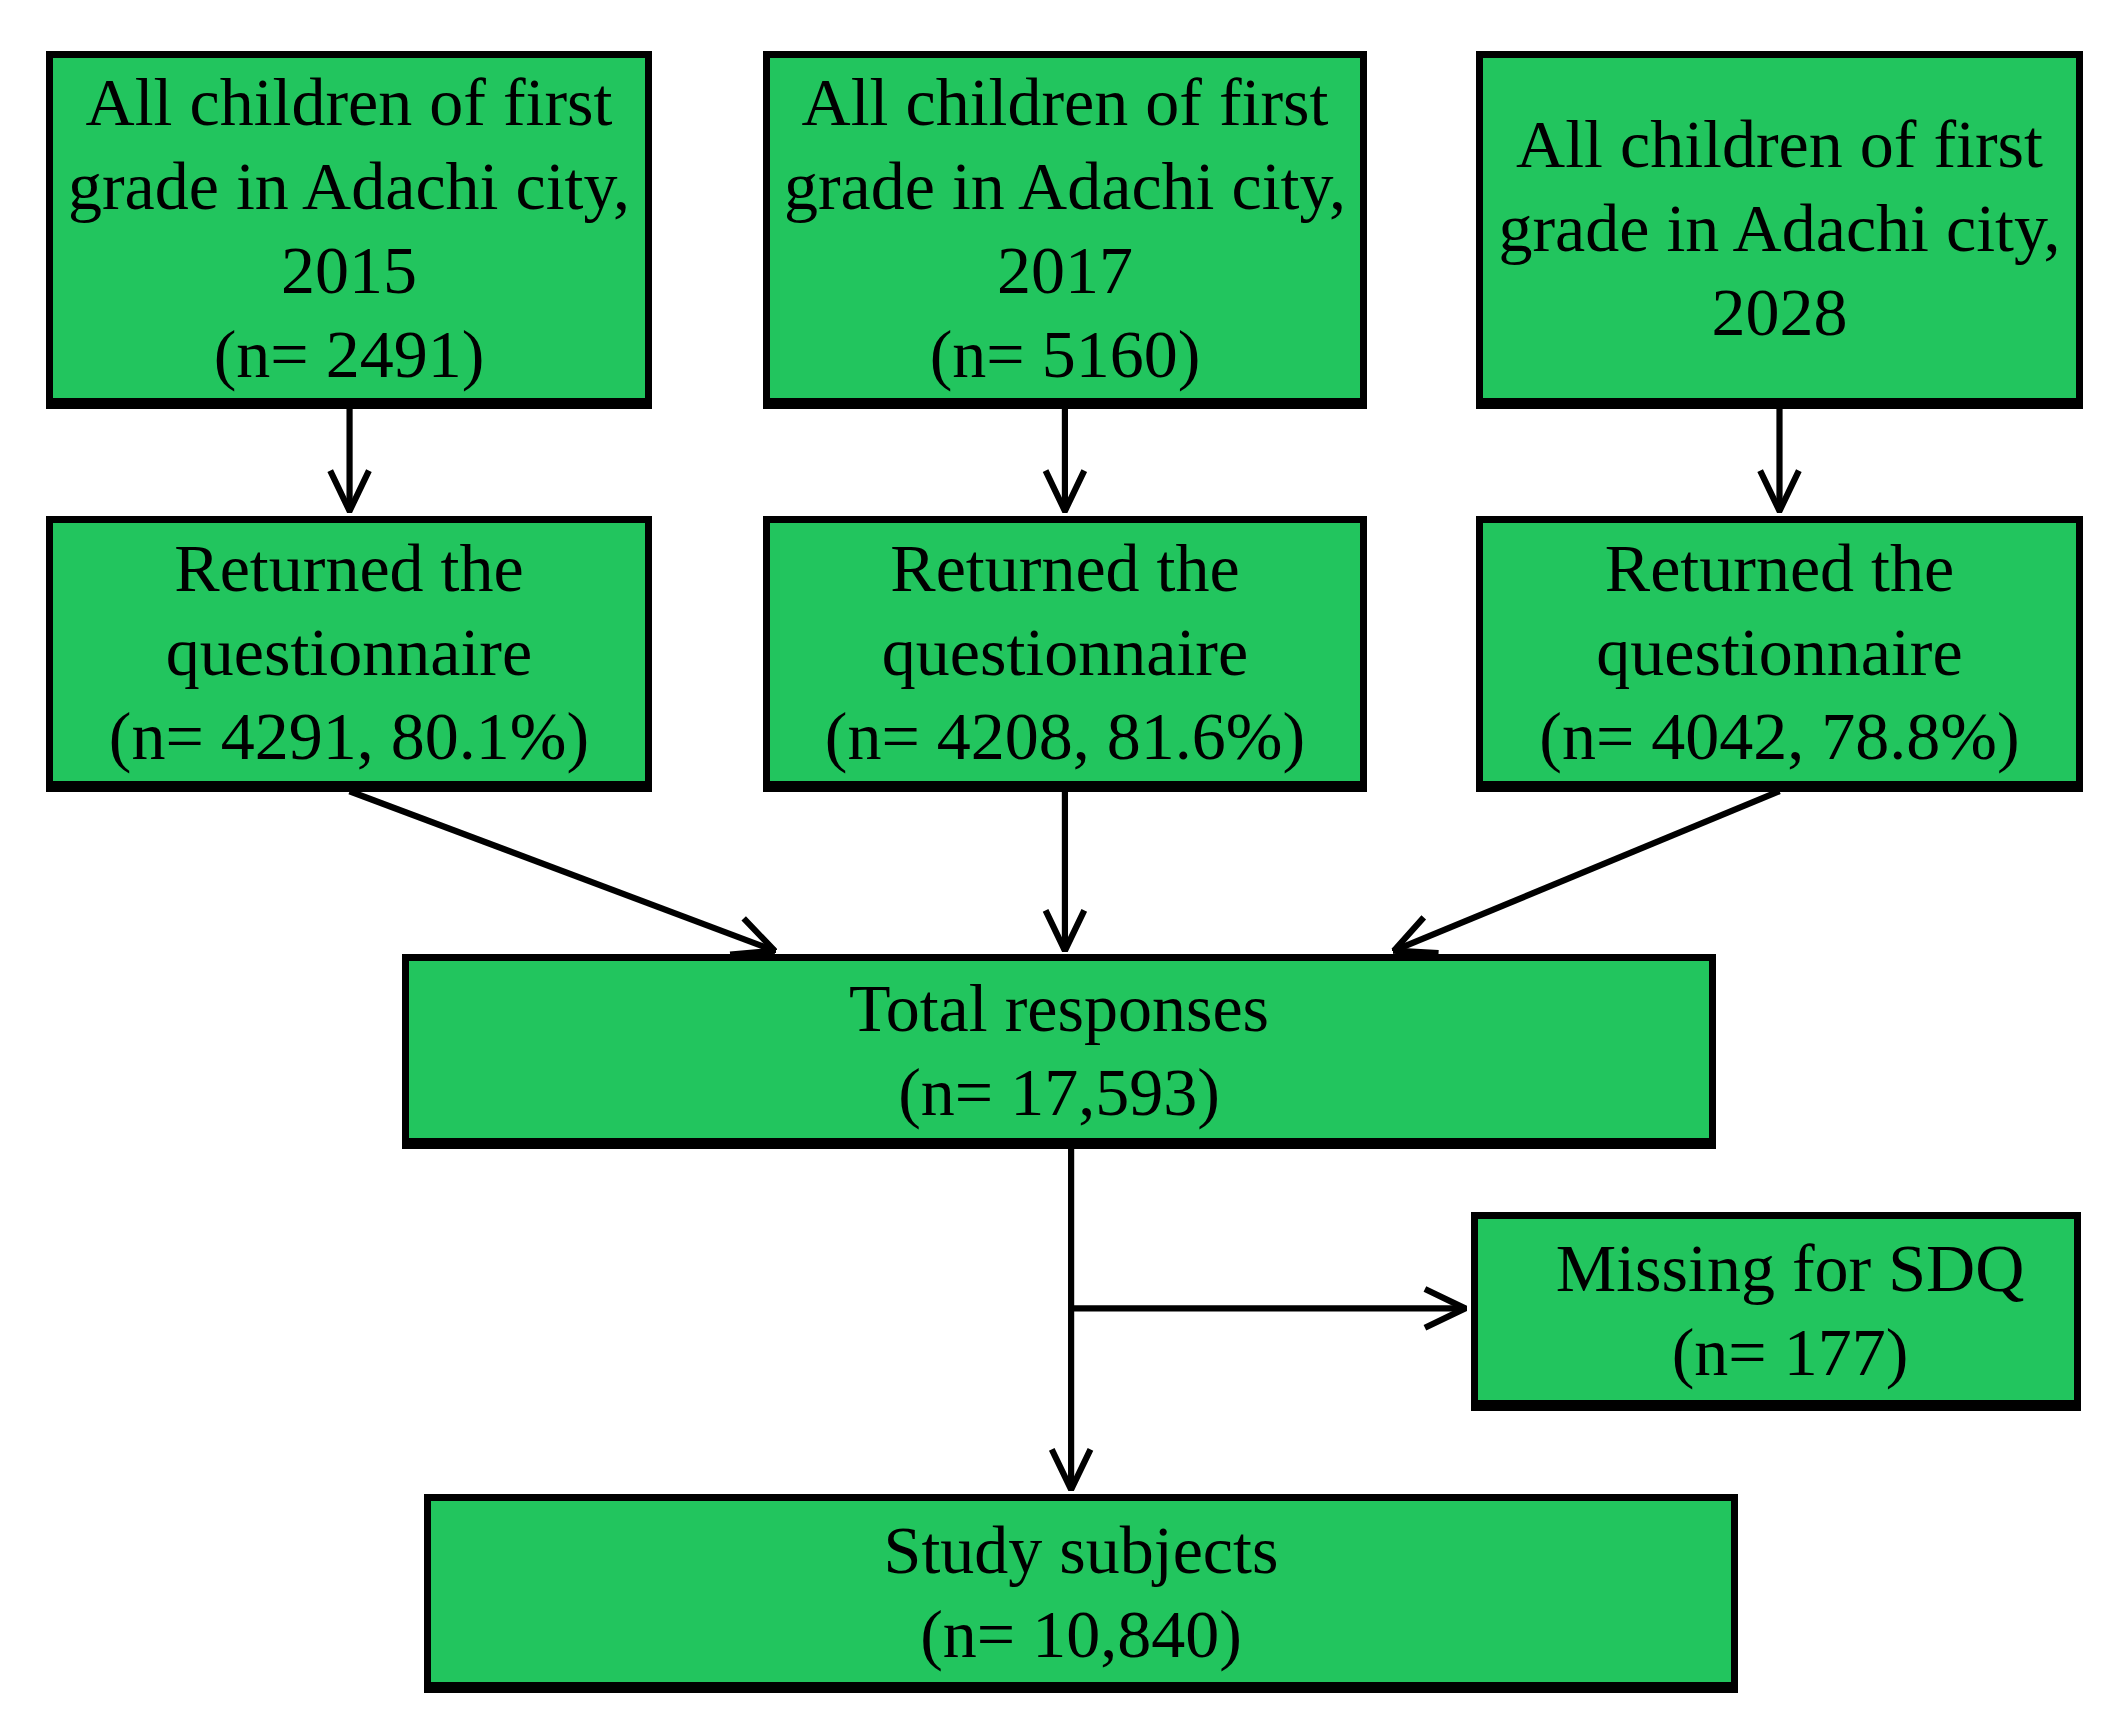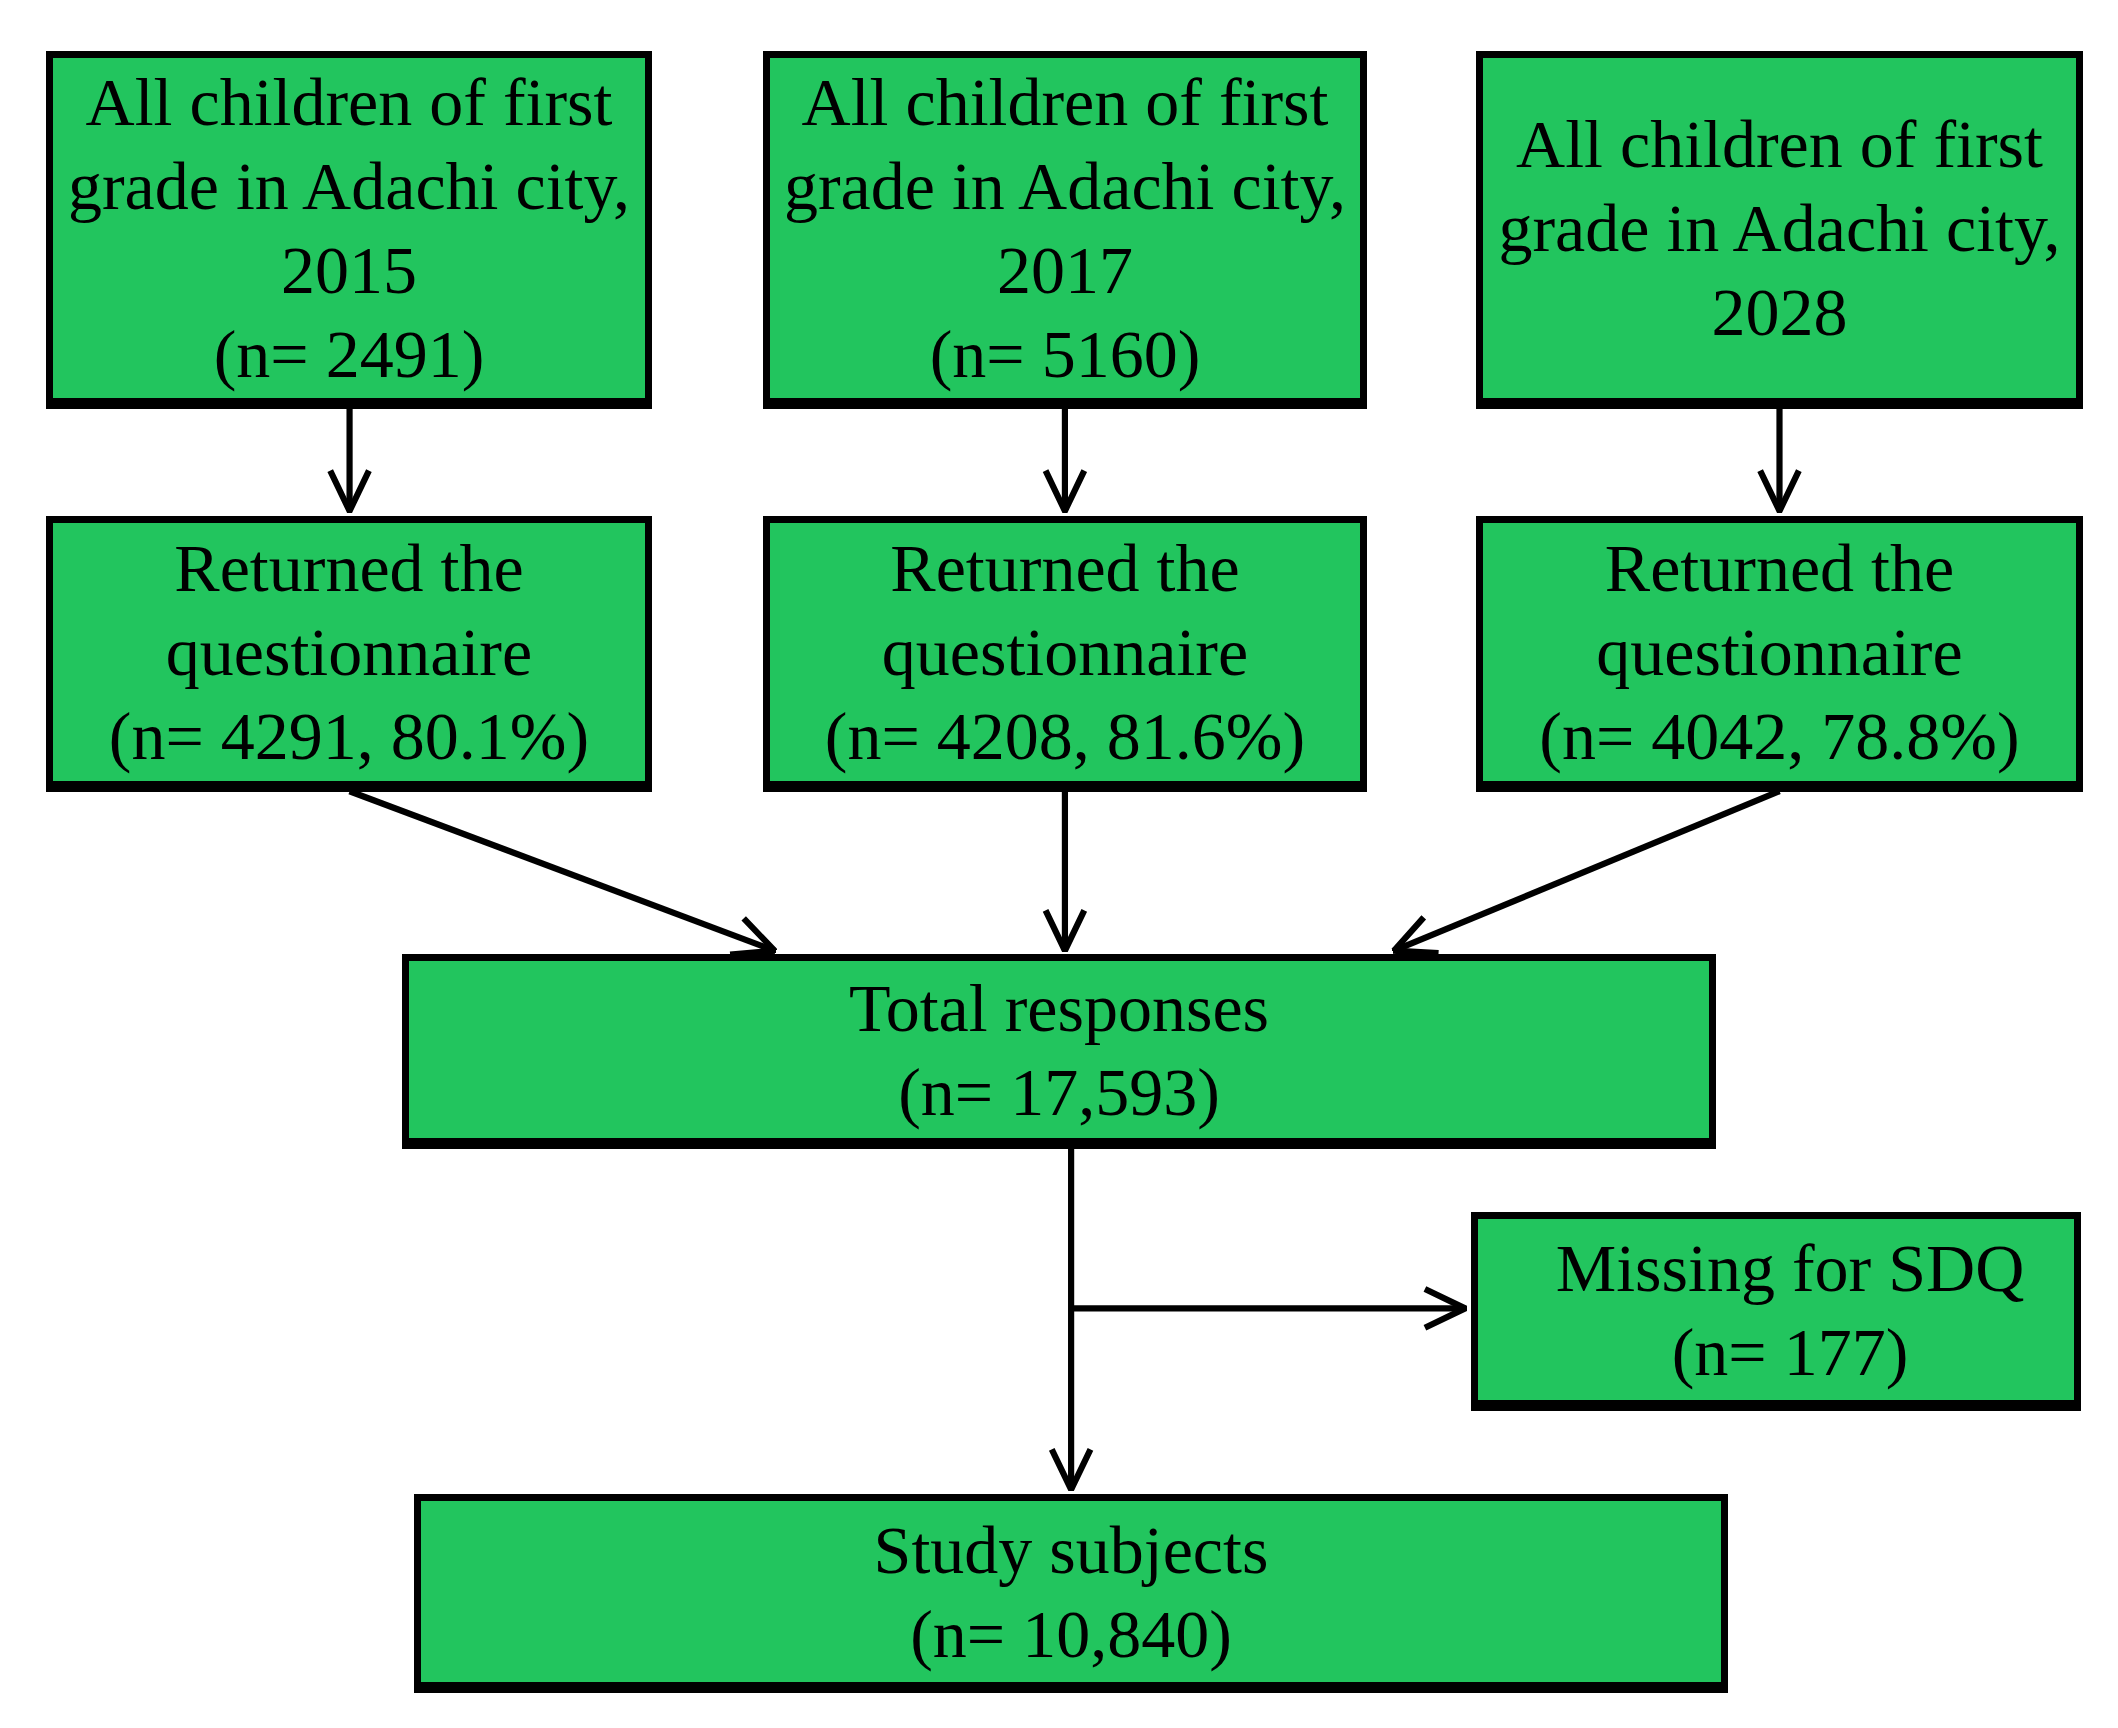--- a/index.html
+++ b/index.html
@@ -36,21 +36,21 @@
     white-space: nowrap;
   }
   #cohort-2015   { left: 46px;   top: 51px;   width: 606px;  height: 358px; }
   #cohort-2017   { left: 763px;  top: 51px;   width: 604px;  height: 358px; }
   #cohort-2019   { left: 1476px; top: 51px;   width: 607px;  height: 358px; }
   #returned-2015 { left: 46px;   top: 516px;  width: 606px;  height: 276px; }
   #returned-2017 { left: 763px;  top: 516px;  width: 604px;  height: 276px; }
   #returned-2019 { left: 1476px; top: 516px;  width: 607px;  height: 276px; }
   #total-box     { left: 402px;  top: 954px; width: 1314px; height: 195px; }
   #missing-box   { left: 1471px; top: 1212px; width: 610px;  height: 199px; padding-left: 28px; }
-  #study-box     { left: 414px;  top: 1494px; width: 1314px; height: 199px; }
+  #study-box     { left: 424px;  top: 1494px; width: 1314px; height: 199px; }
 </style>
 </head>
 <body>
 
 <div class="canvas">
 
   <svg class="arrows" viewBox="0 0 2736 2232" xmlns="http://www.w3.org/2000/svg">
     <defs>
       <marker id="ah" viewBox="-60 -30 62 60" markerWidth="62" markerHeight="60" markerUnits="userSpaceOnUse" refX="0" refY="0" orient="auto">
         <path d="M -52 -25 L 0 0 L -52 25" fill="none" stroke="#000000" stroke-width="8" stroke-linejoin="miter"></path>

